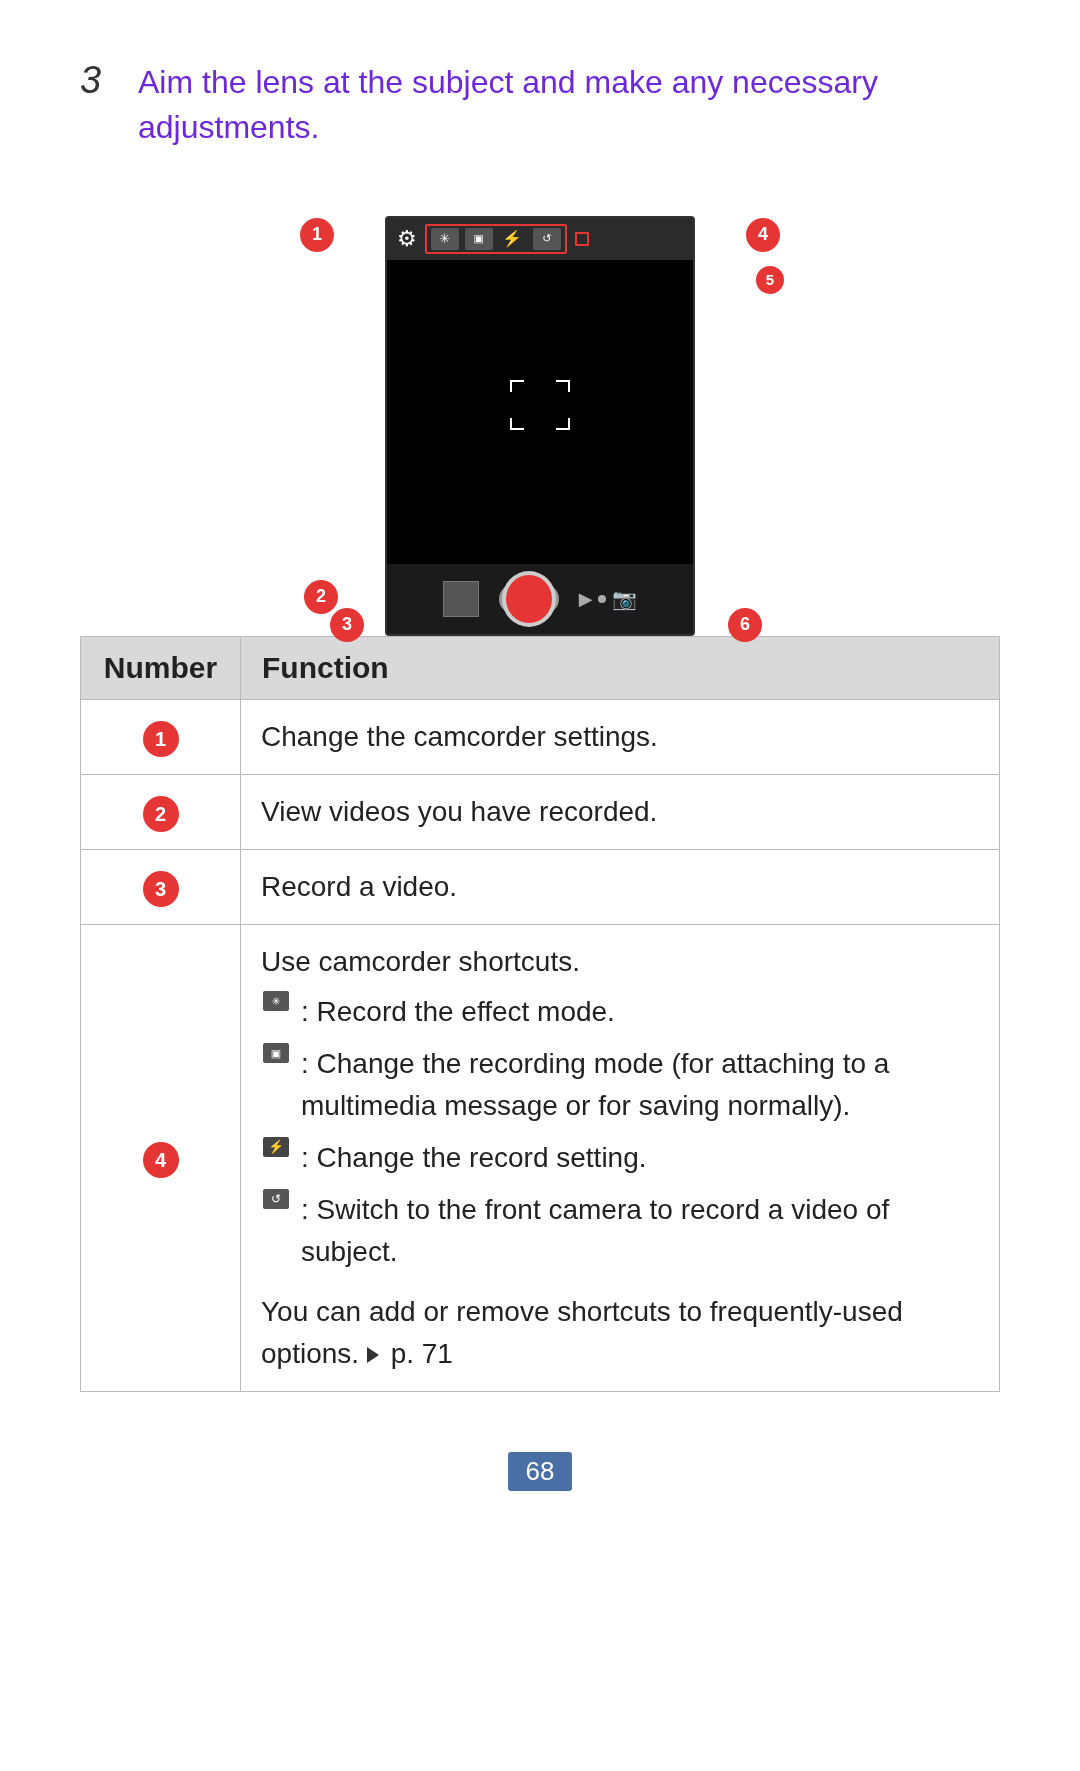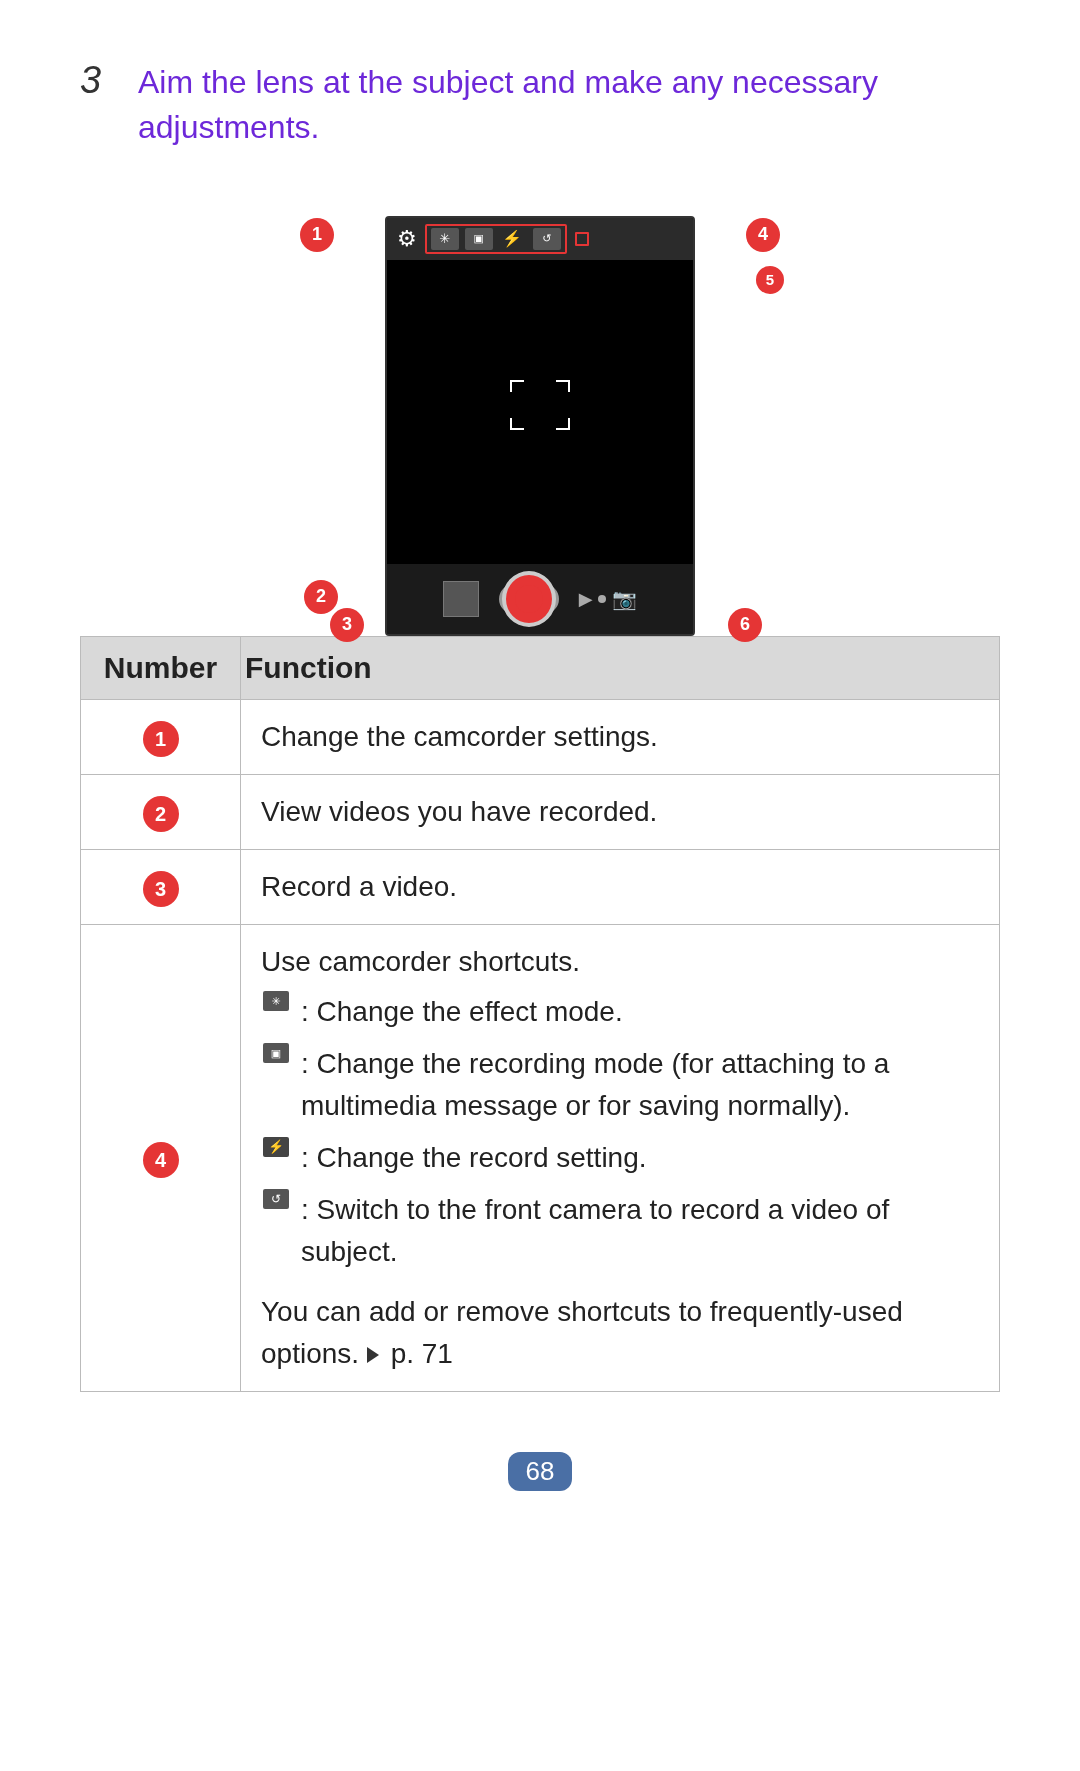--- a/index.html
+++ b/index.html
@@ -149,21 +149,21 @@
     
     table {
       width: 100%;
       border-collapse: collapse;
       margin-bottom: 40px;
     }
     thead tr {
       background: #d9d9d9;
     }
     thead th {
-      padding: 14px 4px;
+      padding: 14px 21px;
       font-size: 30px;
       font-weight: bold;
       text-align: left;
       border: 1px solid #bbb;
     }
     thead th:first-child {
       width: 160px;
       text-align: center;
     }
     tbody td {
@@ -232,21 +232,21 @@
       font-size: 26px;
       display: block;
       margin-bottom: 6px;
     }
     .footer-page {
       display: inline-block;
       background: #4a6fa5;
       color: white;
       padding: 4px 18px;
       font-size: 26px;
-      border-radius: 12px;
+      border-radius: 3px;
     }
     .red-bracket {
       border: 2px solid #e53535;
       border-radius: 2px;
       padding: 2px 4px;
       display: flex;
       align-items: center;
       gap: 6px;
     }
   </style>
@@ -369,21 +369,21 @@
       <td>
         <span class="num-badge-inline">4</span>
       </td>
       <td>
         <span>Use camcorder shortcuts.</span>
         <ul class="bullet-list">
           <li>
             <span class="bullet-icon" style="display:inline-flex;align-items:center;">
               <span style="display:inline-block;width:26px;height:20px;background:#555;border-radius:2px;margin-right:2px;vertical-align:middle;text-align:center;line-height:20px;font-size:11px;color:white;">✳</span>
             </span>
-            <span>: Change the effect mode.</span>
+            <span>: Record the effect mode.</span>
           </li>
           <li>
             <span class="bullet-icon" style="display:inline-flex;align-items:center;">
               <span style="display:inline-block;width:26px;height:20px;background:#555;border-radius:2px;margin-right:2px;vertical-align:middle;text-align:center;line-height:20px;font-size:11px;color:white;">▣</span>
             </span>
             <span>: Change the recording mode (for attaching to a multimedia message or for saving normally).</span>
           </li>
           <li>
             <span class="bullet-icon" style="display:inline-flex;align-items:center;">
               <span style="display:inline-block;width:26px;height:20px;background:#444;border-radius:2px;margin-right:2px;vertical-align:middle;text-align:center;line-height:20px;font-size:13px;color:white;">⚡</span>

